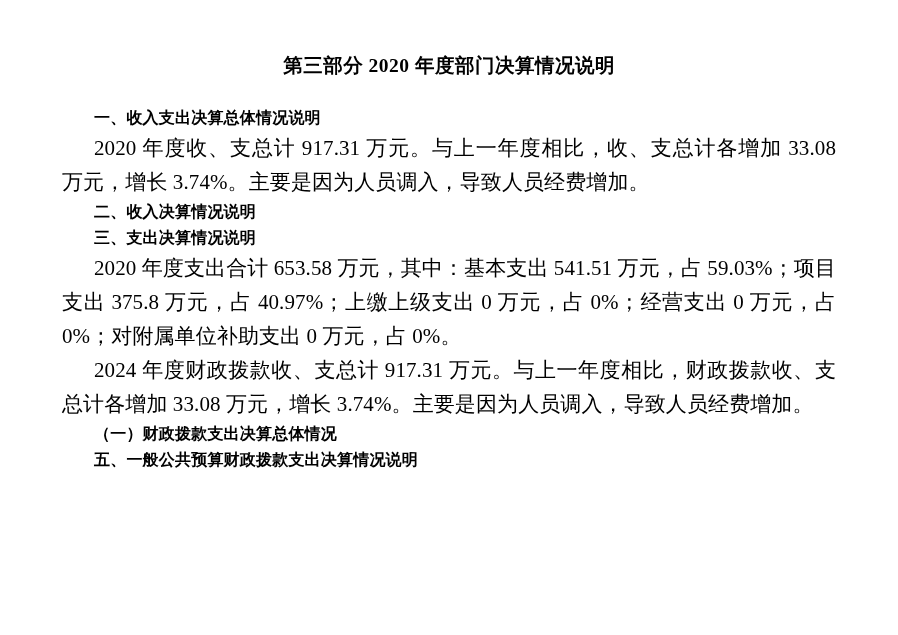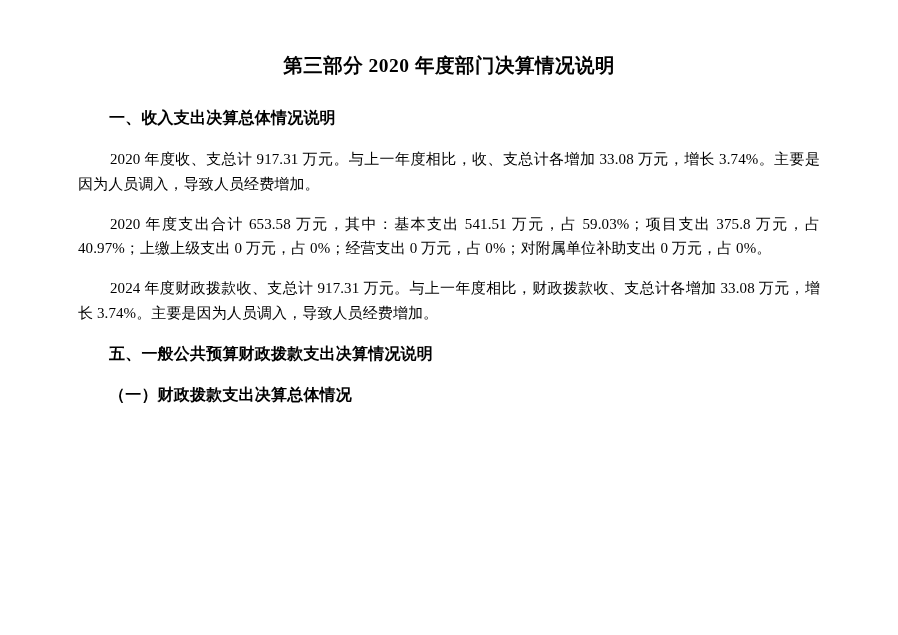--- a/index.html
+++ b/index.html
@@ -27,47 +27,49 @@
     font-weight: bold;
     letter-spacing: 0.5px;
     margin: 6px 0 26px 0;
     line-height: 1.4;
   }
   .section-heading {
     font-size: 16px;
     font-weight: bold;
     line-height: 1.62;
     text-indent: 32px;
-    margin: 15px;
+    margin: 0;
     letter-spacing: 0.2px;
   }
   .body-para {
-    font-size: 15px;
+    font-size: 21px;
     line-height: 1.62;
     text-indent: 32px;
-    margin: 16px;
+    margin: 0;
     text-align: justify;
     text-justify: inter-ideograph;
     letter-spacing: 0.1px;
   }
   .body-para.extra-indent {
     text-indent: 40px;
   }
 </style>
 </head>
 <body>
 
 <div class="page">
 
   <div class="doc-title">第三部分 2020 年度部门决算情况说明</div>
 
   <div class="section-heading">一、收入支出决算总体情况说明</div>
   <div class="body-para">2020 年度收、支总计 917.31 万元。与上一年度相比，收、支总计各增加 33.08 万元，增长 3.74%。主要是因为人员调入，导致人员经费增加。</div>
 
+  <div class="section-heading">二、收入决算情况说明</div>
 
+  <div class="section-heading">三、支出决算情况说明</div>
   <div class="body-para">2020 年度支出合计 653.58 万元，其中：基本支出 541.51 万元，占 59.03%；项目支出 375.8 万元，占 40.97%；上缴上级支出 0 万元，占 0%；经营支出 0 万元，占 0%；对附属单位补助支出 0 万元，占 0%。</div>
 
   <div class="body-para">2024 年度财政拨款收、支总计 917.31 万元。与上一年度相比，财政拨款收、支总计各增加 33.08 万元，增长 3.74%。主要是因为人员调入，导致人员经费增加。</div>
 
+  <div class="section-heading">（一）财政拨款支出决算总体情况</div>
   <div class="section-heading">五、一般公共预算财政拨款支出决算情况说明</div>
-  <div class="section-heading">（一）财政拨款支出决算总体情况</div>
 
 </div>
 
 </body></html>

